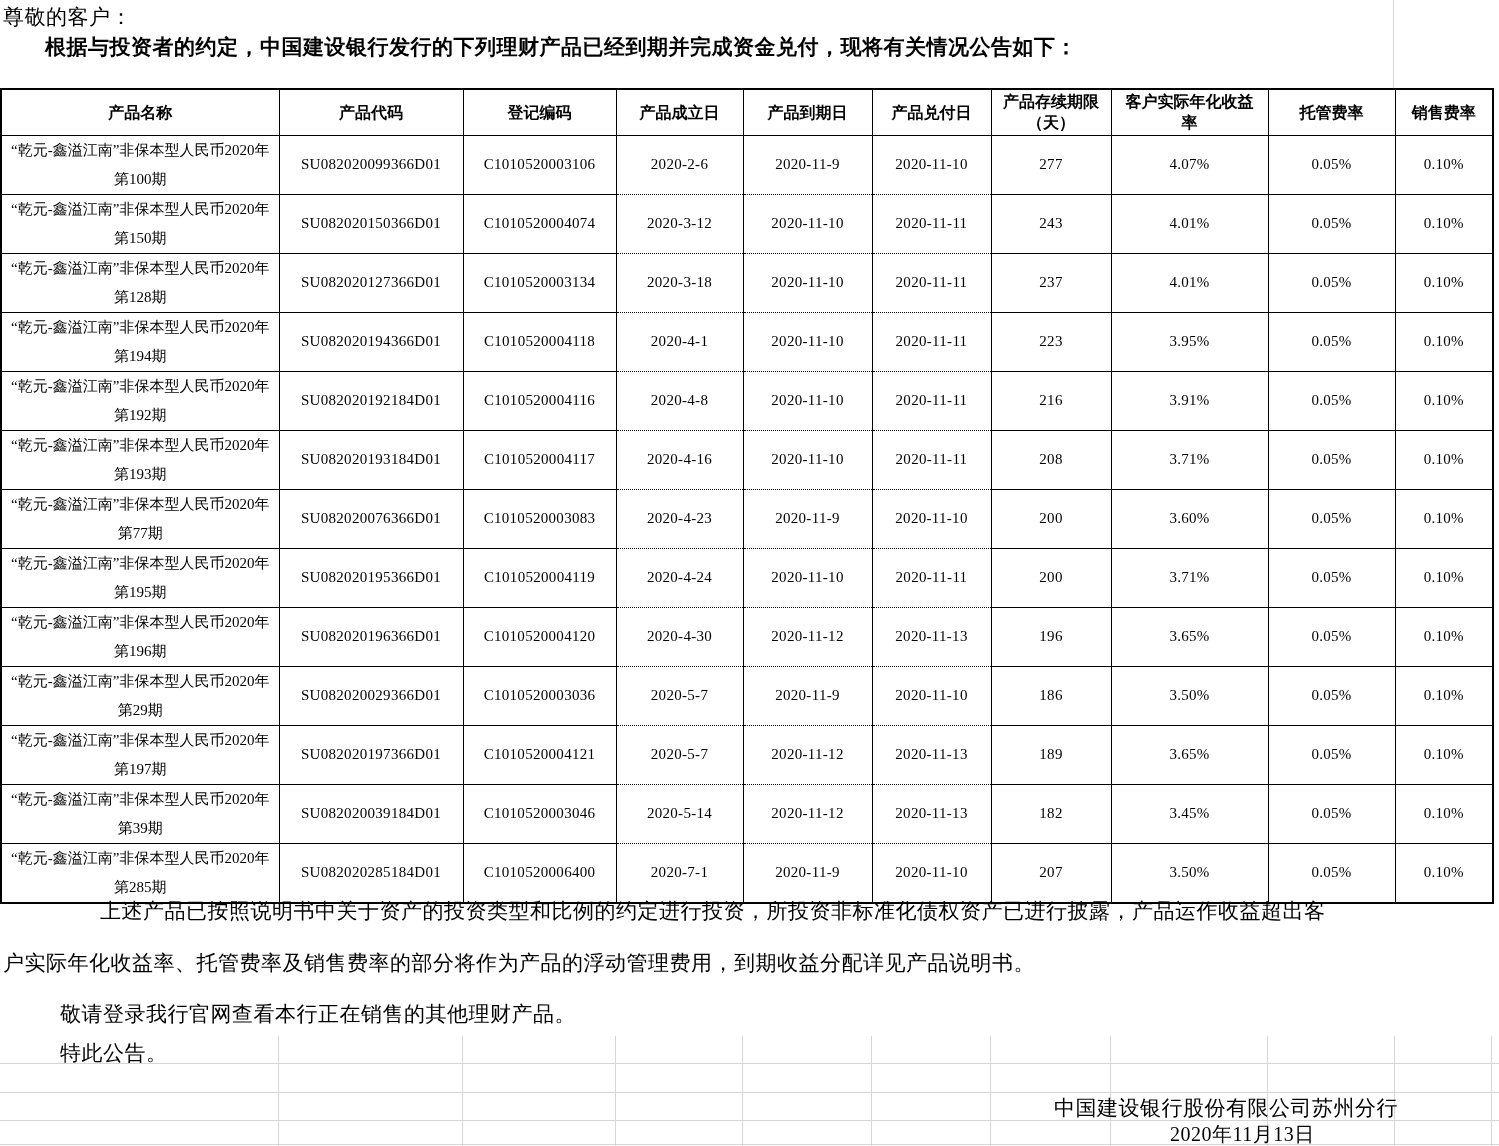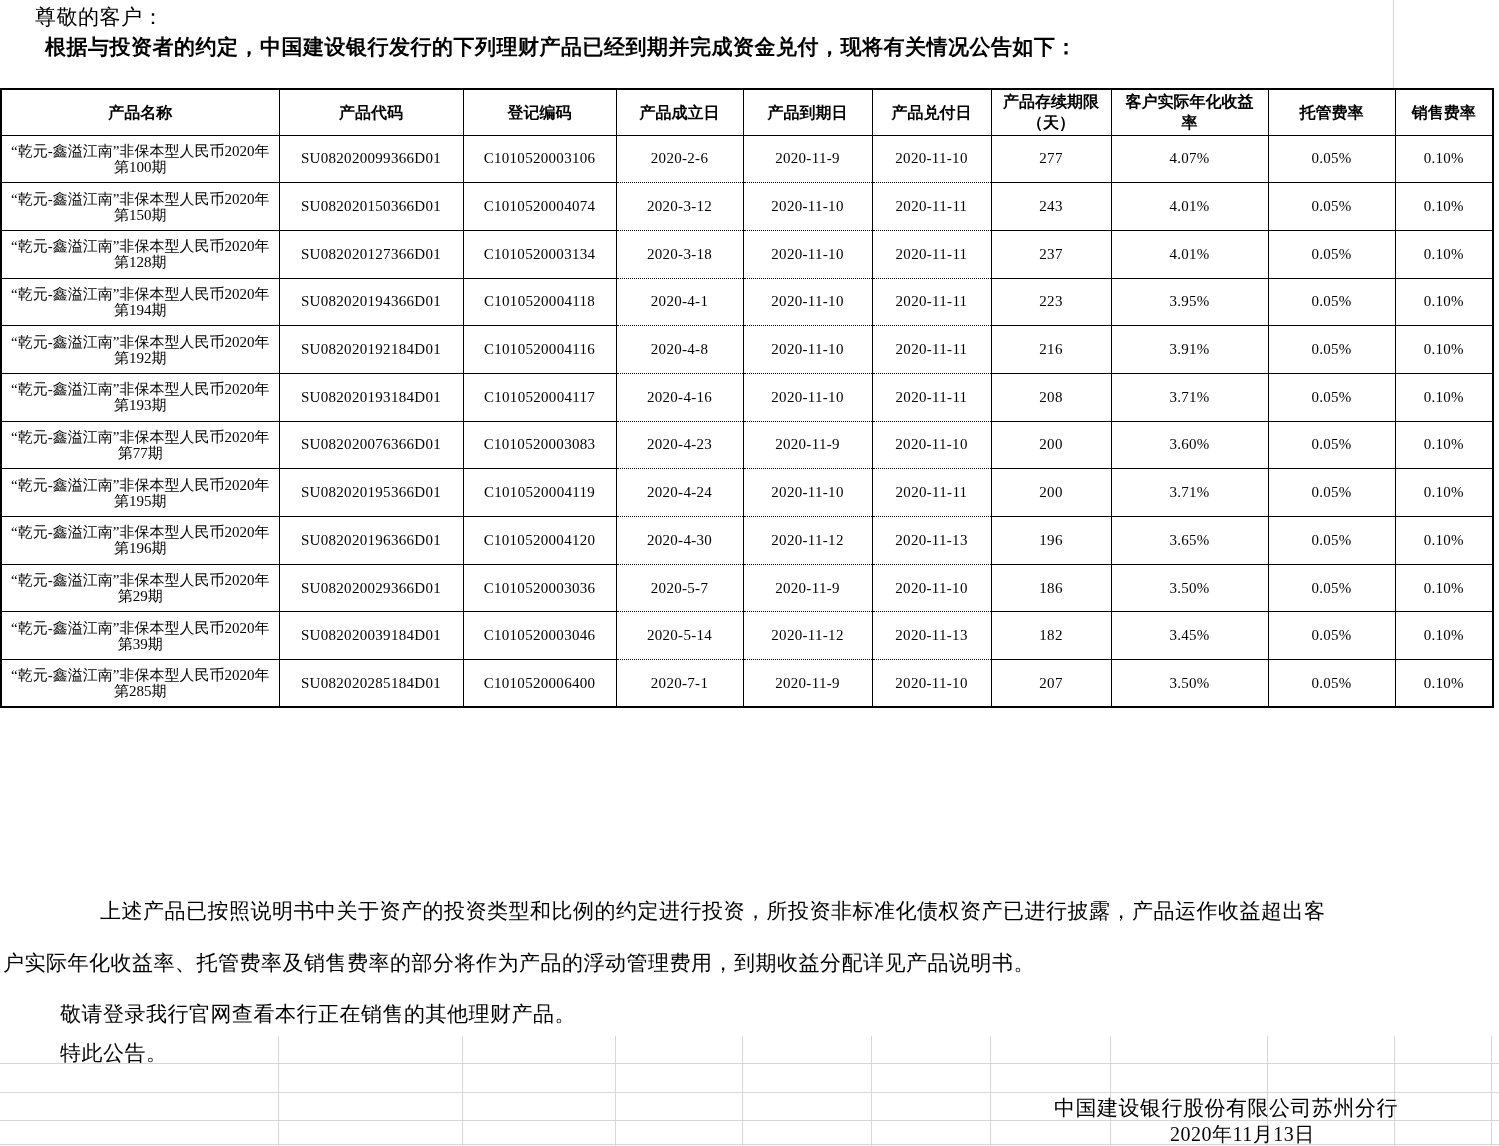--- a/index.html
+++ b/index.html
@@ -32,21 +32,21 @@
     border-top: 1px solid #000;
     text-align: center; vertical-align: middle;
     overflow: hidden;
   }
   thead th {
     height: 46px; font-size: 16px; font-weight: bold;
     padding: 0 8px; line-height: 21px;
   }
   tbody tr { height: 47.7px; }
   tbody td { font-size: 15px; padding: 0 2px; letter-spacing: 0.3px; }
-  tbody td:first-child { padding: 0 4px; line-height: 16px; letter-spacing: 0; }
+  tbody td:first-child { padding: 0 4px; line-height: 29px; letter-spacing: 0; }
   
   tbody td:nth-child(4), tbody td:nth-child(5), tbody td:nth-child(6) { border-top-style: dotted; }
   tbody tr:first-child td { border-top-style: solid; }
 </style>
 </head>
 <body>
 
 <div class="gridline gl-v" style="left:1393px; top:0; height:88px;"></div>
 <div class="gridline gl-v" style="left:278px;"></div>
 <div class="gridline gl-v" style="left:462px;"></div>
@@ -56,21 +56,21 @@
 <div class="gridline gl-v" style="left:990px;"></div>
 <div class="gridline gl-v" style="left:1110px;"></div>
 <div class="gridline gl-v" style="left:1267px;"></div>
 <div class="gridline gl-v" style="left:1394px;"></div>
 <div class="gridline gl-v" style="left:1491px;"></div>
 <div class="gridline gl-h" style="top:1063px;"></div>
 <div class="gridline gl-h" style="top:1092px;"></div>
 <div class="gridline gl-h" style="top:1120px;"></div>
 <div class="gridline gl-h" style="top:1144px;"></div>
 
-<div class="abs prose" style="left:3px; top:3px;margin-left:32px;">尊敬的客户：</div>
+<div class="abs prose" style="left:3px; top:3px;">尊敬的客户：</div>
 <div class="abs prose" style="left:45px; top:33px;font-weight:bold;">根据与投资者的约定，中国建设银行发行的下列理财产品已经到期并完成资金兑付，现将有关情况公告如下：</div>
 
 <table class="products">
   <colgroup>
     <col style="width:278px">
       <col style="width:184px">
       <col style="width:153px">
     <col style="width:127px">
       <col style="width:129px">
       <col style="width:119px">
@@ -208,20 +208,32 @@
         <td>C1010520003036</td>
         <td>2020-5-7</td>
         <td>2020-11-9</td>
         <td>2020-11-10</td>
         <td>186</td>
         <td>3.50%</td>
         <td>0.05%</td>
         <td>0.10%</td>
       </tr>
       <tr>
+        <td>“乾元-鑫溢江南”非保本型人民币2020年第197期</td>
+        <td>SU082020197366D01</td>
+        <td>C1010520004121</td>
+        <td>2020-5-7</td>
+        <td>2020-11-12</td>
+        <td>2020-11-13</td>
+        <td>189</td>
+        <td>3.65%</td>
+        <td>0.05%</td>
+        <td>0.10%</td>
+      </tr>
+      <tr>
         <td>“乾元-鑫溢江南”非保本型人民币2020年第39期</td>
         <td>SU082020039184D01</td>
         <td>C1010520003046</td>
         <td>2020-5-14</td>
         <td>2020-11-12</td>
         <td>2020-11-13</td>
         <td>182</td>
         <td>3.45%</td>
         <td>0.05%</td>
         <td>0.10%</td>

